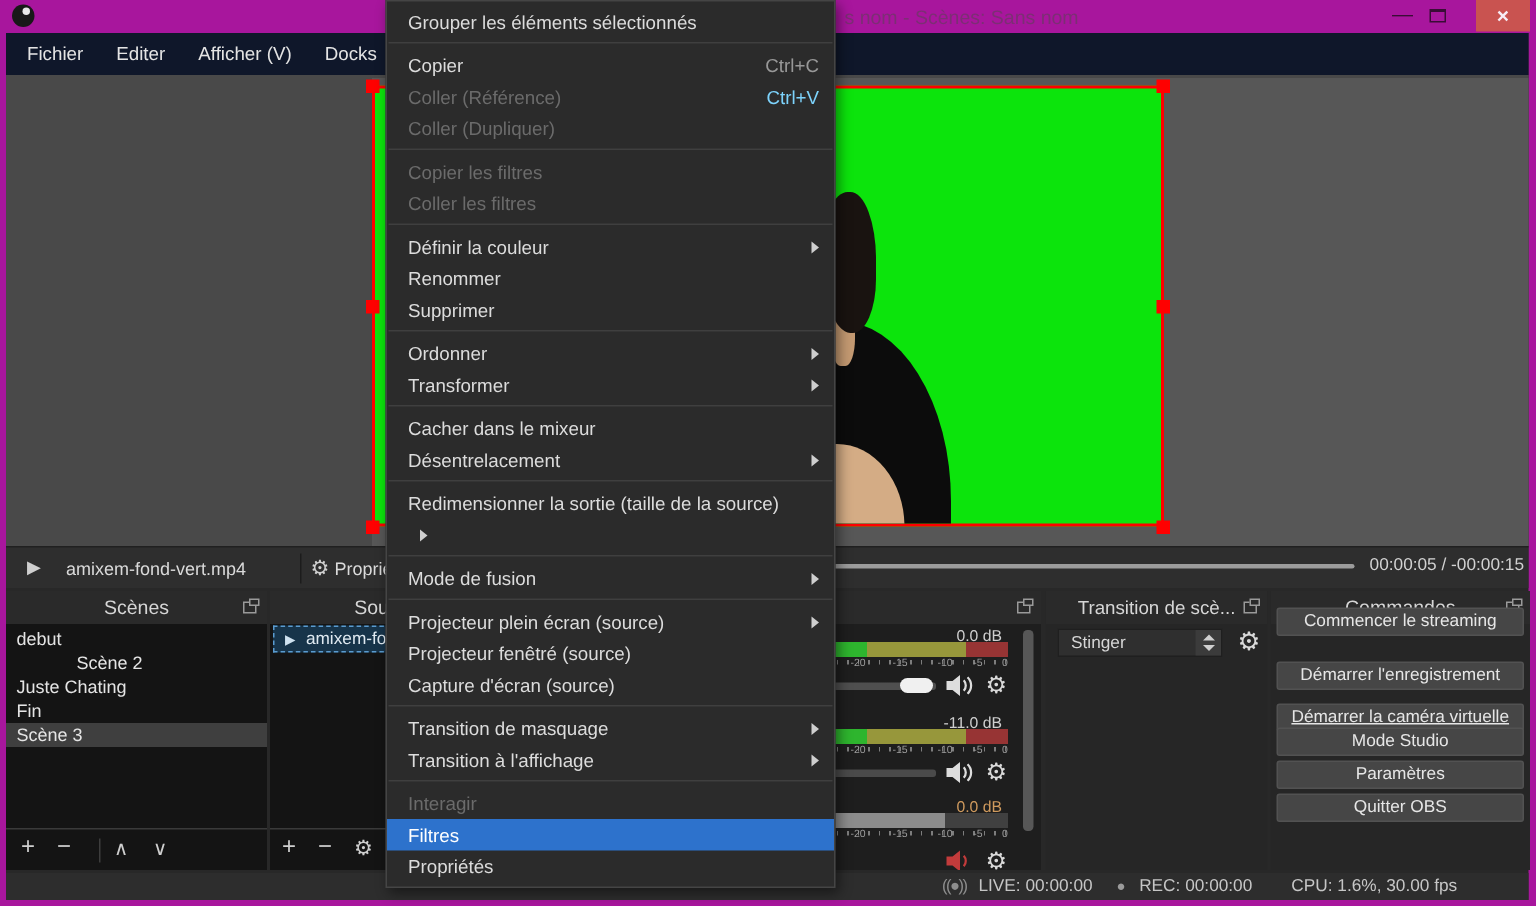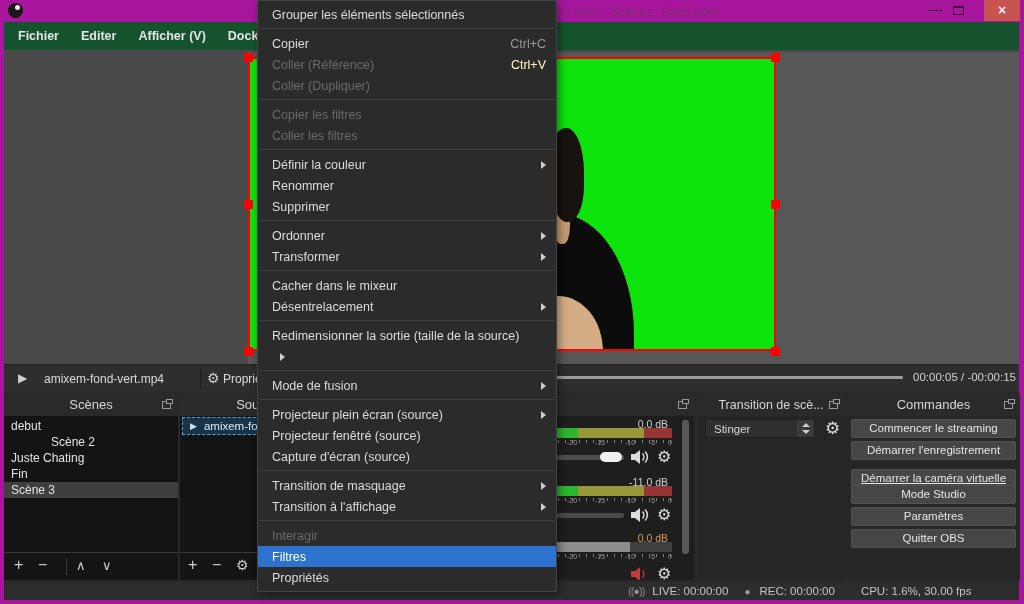--- a/index.html
+++ b/index.html
@@ -15,21 +15,21 @@
   .frame-b{left:0;top:600px;width:1024px;height:4px;background:#a8169d;}
   .obs-logo{left:8px;top:3px;width:15px;height:15px;border-radius:50%;background:#181818;}
   .obs-logo::after{content:"";position:absolute;left:7px;top:2px;width:5px;height:5px;border-radius:50%;background:#e8e8e8;}
   .title-text{left:563px;top:4px;font-size:13px;color:#7c2f74;white-space:nowrap;}
   .btn-min{left:925px;top:3px;width:20px;height:16px;color:#3a0d36;font-size:14px;text-align:center;line-height:12px;}
   .btn-max{left:953px;top:6px;width:11px;height:9px;border:1px solid #3a0d36;border-top-width:2px;}
   .btn-close{left:984px;top:0;width:36px;height:21px;background:#c95350;color:#f7ecf6;
              font-size:14px;font-weight:bold;text-align:center;line-height:20px;}
 
   
-  .menubar{left:4px;top:22px;width:1015px;height:28px;background:#14532d;display:flex;align-items:center;padding-left:3px;font-weight:bold;}
+  .menubar{left:4px;top:22px;width:1015px;height:28px;background:#0f172a;display:flex;align-items:center;padding-left:3px;}
   .menubar span{padding:0 11px;font-size:12.5px;color:#e4e4e4;line-height:28px;}
 
   
   .preview{left:4px;top:50px;width:1015px;height:314px;background:#494949;}
   .backdrop{left:248px;top:52px;width:771px;height:312px;background:#575757;}
   .greenrect{left:248px;top:57px;width:528px;height:294px;background:#0ce40c;
              border:2px solid #ff0000;overflow:hidden;}
   .hair{left:298px;top:69px;width:36px;height:94px;background:#191310;
         border-radius:50% 50% 45% 55%/45% 50% 40% 60%;}
   .face{left:304px;top:139px;width:16px;height:46px;background:#c49a72;border-radius:40%;}
@@ -273,21 +273,21 @@
         <span class="tri-u"></span>
         <span class="tri-d"></span>
       </span>
     </div>
     <span class="tr-gear">⚙</span>
   </div>
 
   <div class="abs dock dock-commands">
     <div class="dock-h">Commandes</div>
     <span class="dock-icon"></span>
-    <div class="cmd-btn" style="top:25px;">Commencer le streaming</div>
+    <div class="cmd-btn" style="top:11px;">Commencer le streaming</div>
     <div class="cmd-btn" style="top:47px;">Démarrer l'enregistrement</div>
     <div class="cmd-btn" style="top:75px;text-decoration:underline;">Démarrer la caméra virtuelle</div>
     <div class="cmd-btn" style="top:91px;">Mode Studio</div>
     <div class="cmd-btn" style="top:113px;">Paramètres</div>
     <div class="cmd-btn" style="top:135px;">Quitter OBS</div>
   </div>
 
   <div class="abs statusbar">
     <span class="sb-bc">((●))</span>
     <span class="sb-live">LIVE: 00:00:00</span>
@@ -300,21 +300,21 @@
     <div class="mi">
         <span class="lbl">Grouper les éléments sélectionnés</span>
       </div>
     <div class="msep"></div>
     <div class="mi">
         <span class="lbl">Copier</span>
         <span class="sc">Ctrl+C</span>
       </div>
     <div class="mi dis">
         <span class="lbl">Coller (Référence)</span>
-        <span class="sc" style="color:#fef9c3;">Ctrl+V</span>
+        <span class="sc" style="color:#7dd3fc;">Ctrl+V</span>
       </div>
     <div class="mi dis">
         <span class="lbl">Coller (Dupliquer)</span>
       </div>
     <div class="msep"></div>
     <div class="mi dis">
         <span class="lbl">Copier les filtres</span>
       </div>
     <div class="mi dis">
         <span class="lbl">Coller les filtres</span>

